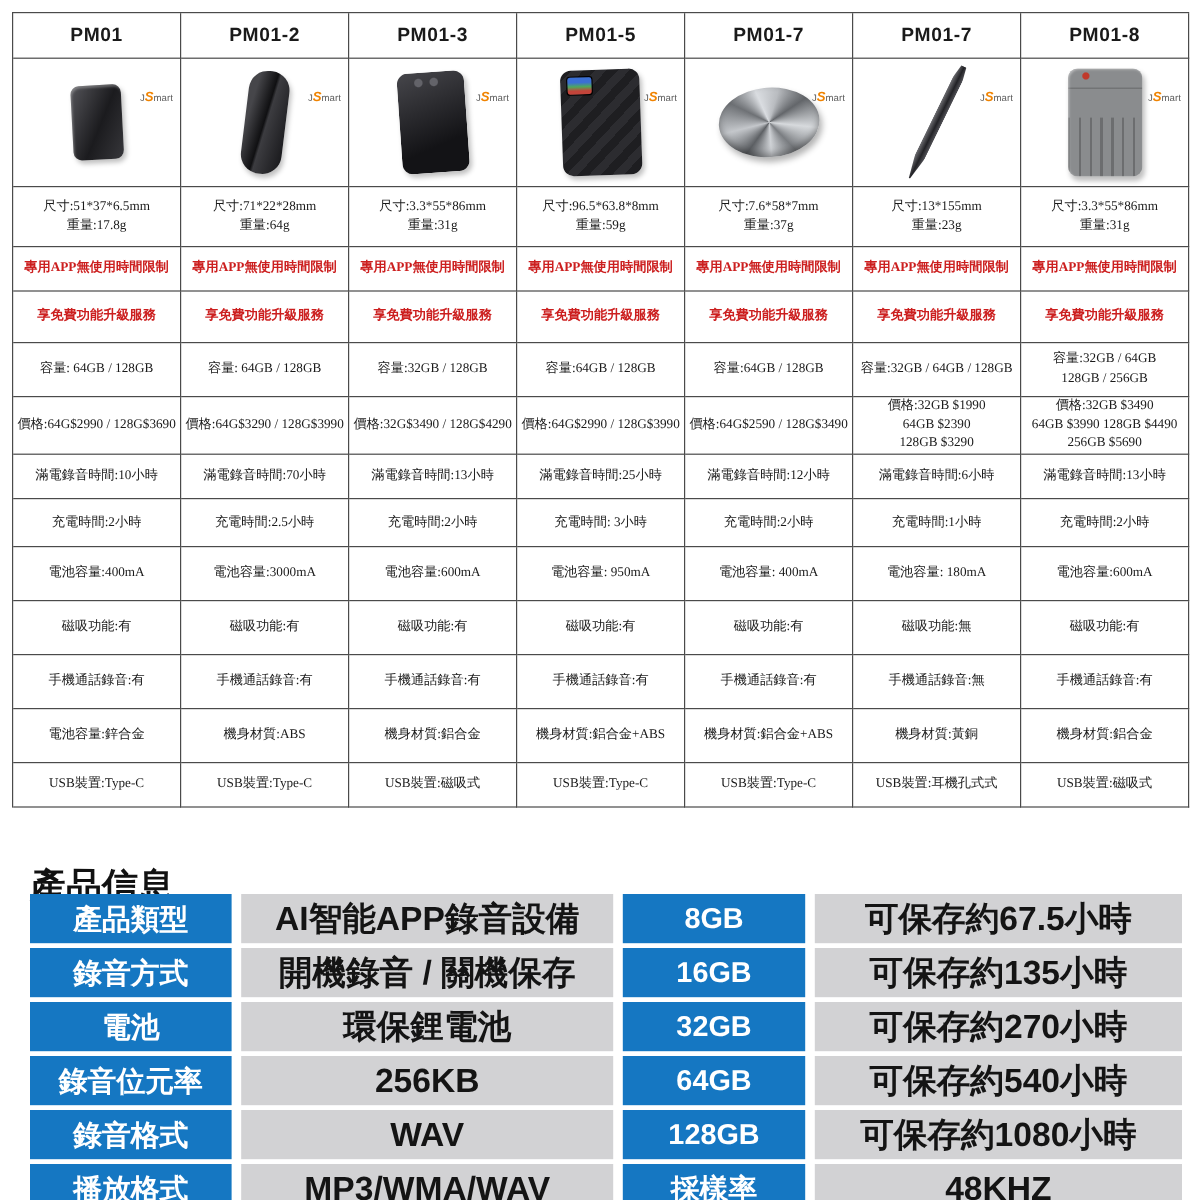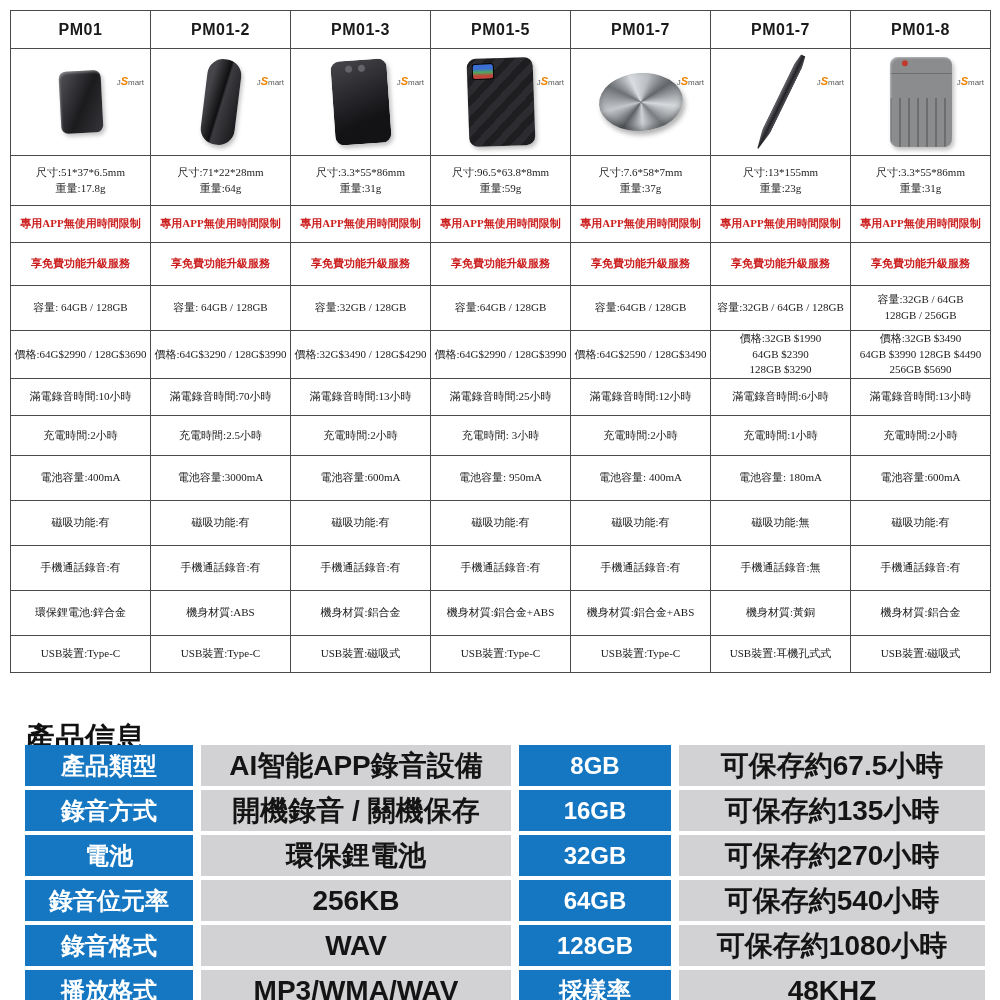--- a/index.html
+++ b/index.html
@@ -83,21 +83,21 @@
 重量:17.8g</div>
   <div class="cell c-red">專用APP無使用時間限制</div>
   <div class="cell c-red">享免費功能升級服務</div>
   <div class="cell">容量: 64GB / 128GB</div>
   <div class="cell">價格:64G$2990 / 128G$3690</div>
   <div class="cell">滿電錄音時間:10小時</div>
   <div class="cell">充電時間:2小時</div>
   <div class="cell">電池容量:400mA</div>
   <div class="cell">磁吸功能:有</div>
   <div class="cell">手機通話錄音:有</div>
-  <div class="cell">環保鋰電池:鋅合金</div>
+  <div class="cell">電池容量:鋅合金</div>
   <div class="cell">USB裝置:Type-C</div>
 
   <div class="cell c-name">PM01-2</div>
   <div class="cell c-img">
     <span class="logo"><span>J</span><span class="logo-s">S</span><span>mart</span></span>
     <div class="device dev-2"></div>
   </div>
   <div class="cell">尺寸:71*22*28mm
 重量:64g</div>
   <div class="cell c-red">專用APP無使用時間限制</div>

